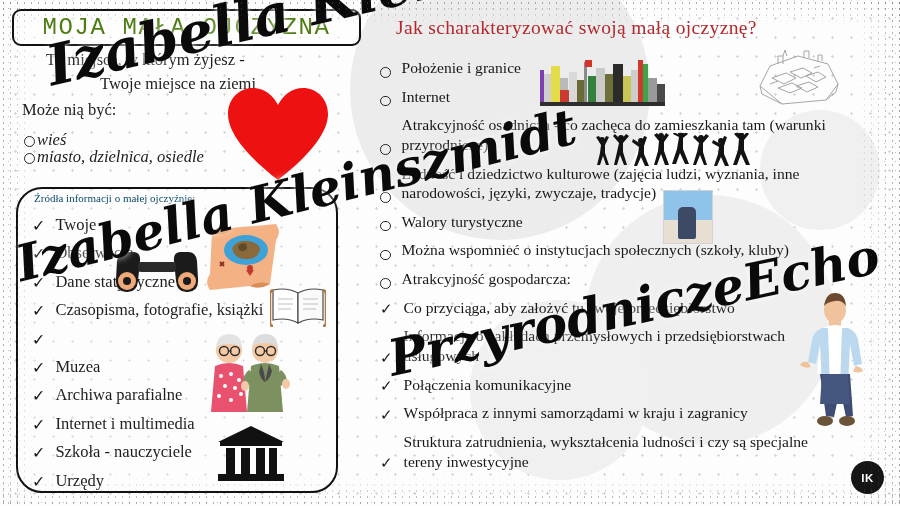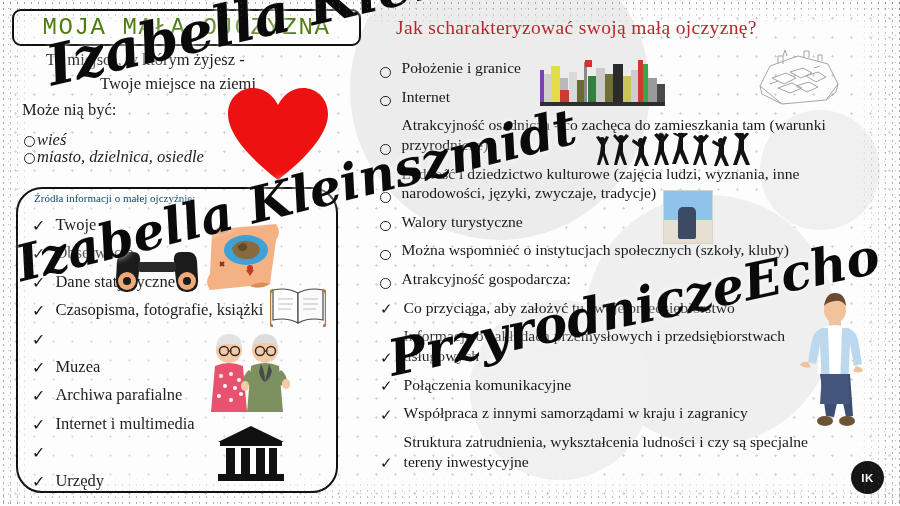--- a/index.html
+++ b/index.html
@@ -207,20 +207,21 @@
     <div class="srow">
       <span class="chk">✓</span>
       <span>Archiwa parafialne</span>
     </div>
     <div class="srow">
       <span class="chk">✓</span>
       <span>Internet i multimedia</span>
     </div>
     <div class="srow">
       <span class="chk">✓</span>
+      <span>Szkoła - nauczyciele</span>
     </div>
     <div class="srow">
       <span class="chk">✓</span>
       <span>Urzędy</span>
     </div>
   </div>
 
   <div id="r-head">Jak scharakteryzować swoją małą ojczyznę?</div>
 
   <div id="r-list">

